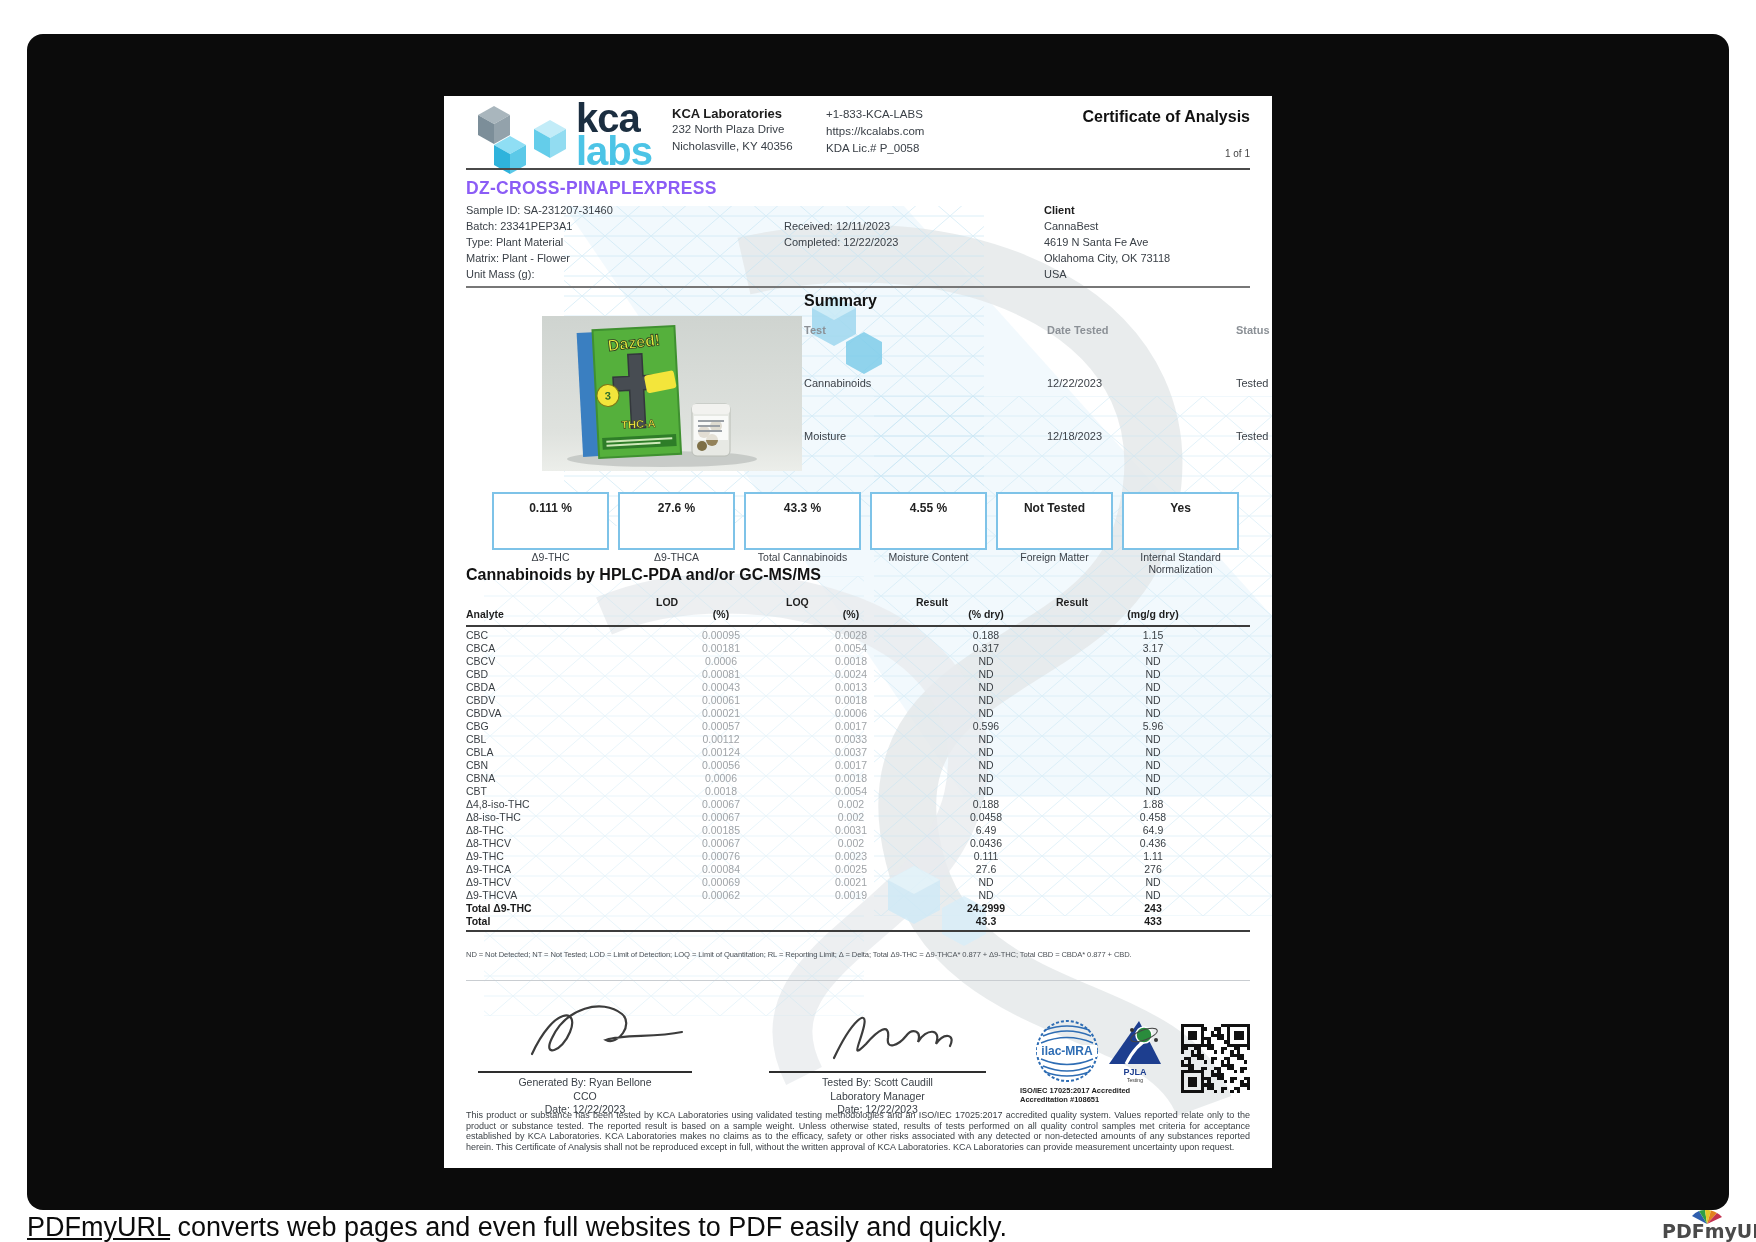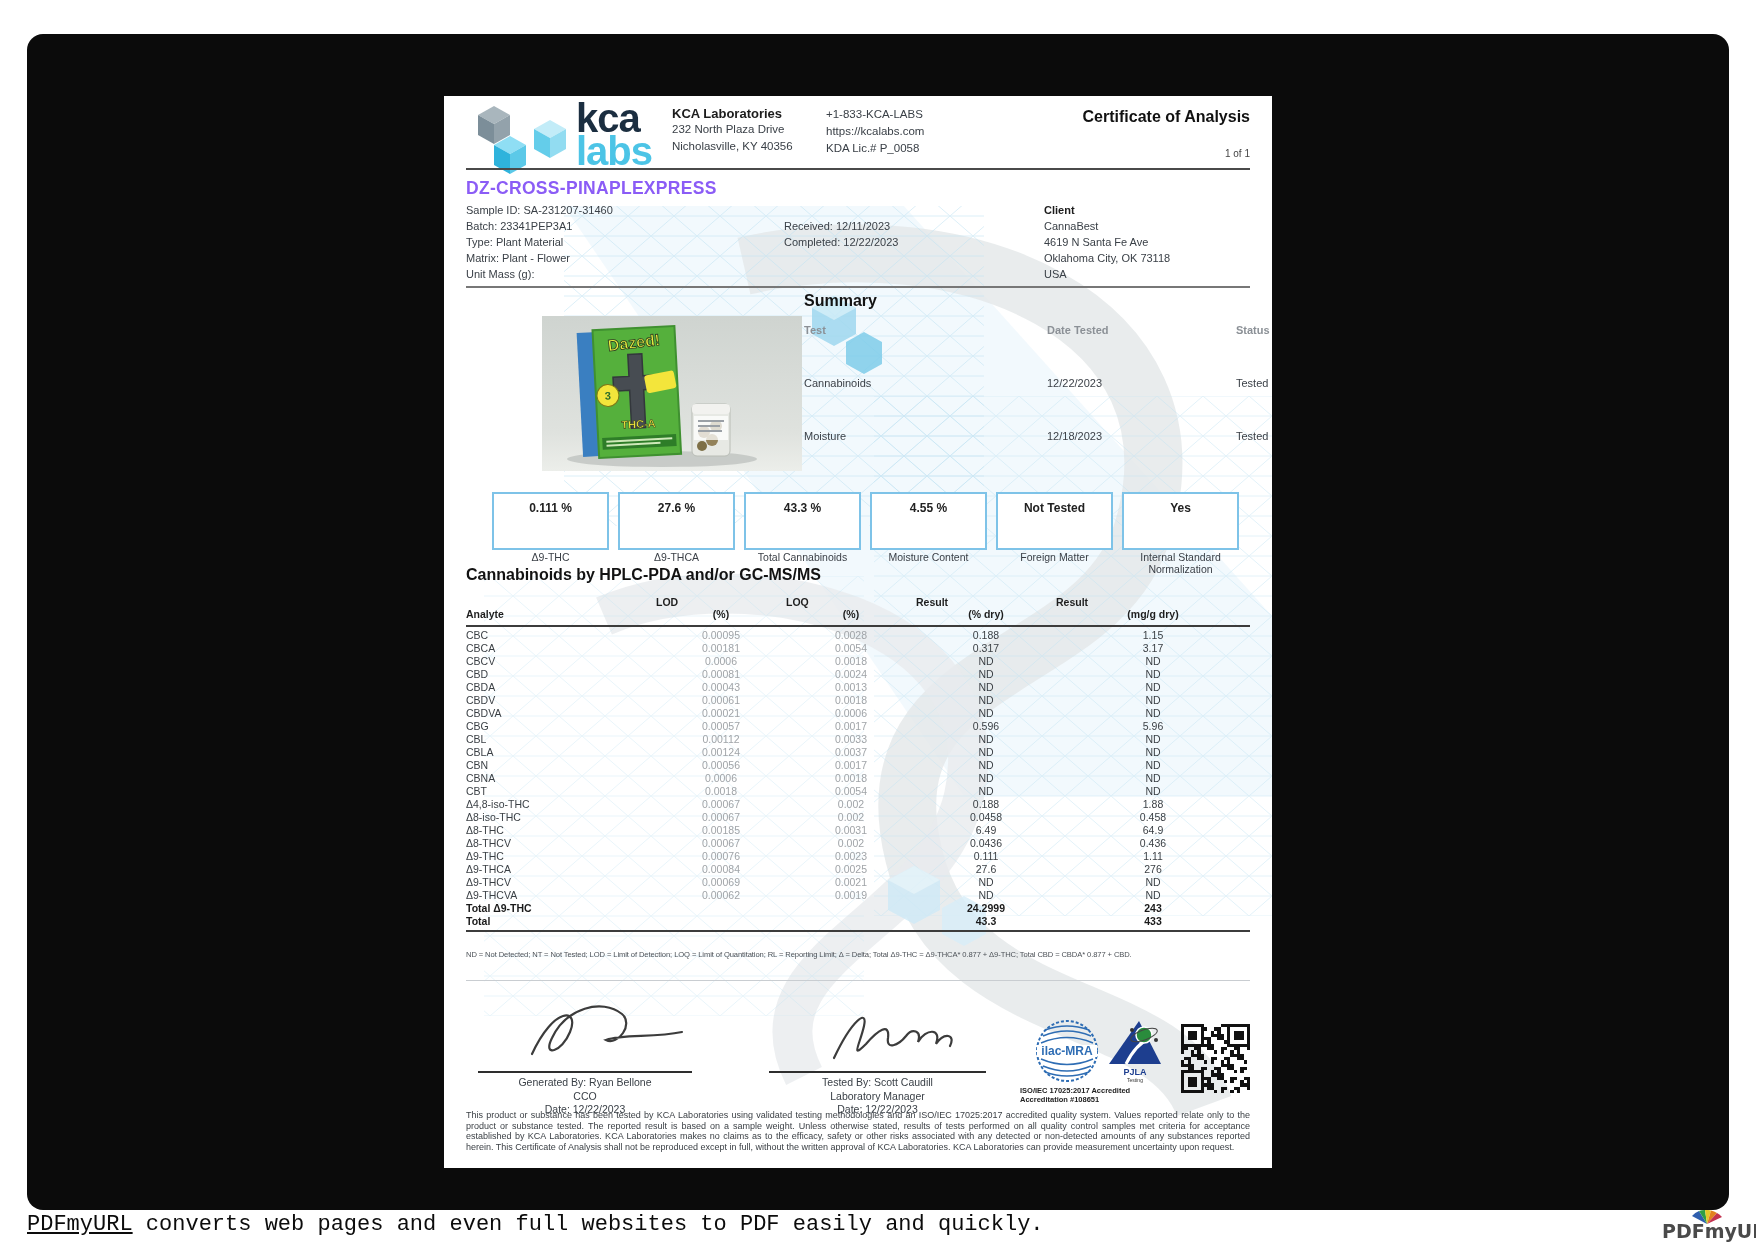--- a/index.html
+++ b/index.html
@@ -42,22 +42,22 @@
   .crow div:first-child { text-align:left; }
   .crow .dim { color:#a0a4a8; }
   .crow.bold { font-weight:bold; color:#1a1a1a; }
   .footnote { font-size:7.6px; color:#4c5157; white-space:nowrap; letter-spacing:-.1px; }
   
   .sigline { background:#2e2e2e; height:1.5px; }
   .sigtext { font-size:10.5px; color:#3a4047; text-align:center; line-height:13.5px; }
   .acc-line { font-size:7.5px; font-weight:bold; color:#222; line-height:9px;}
   .disclaimer { font-size:9px; color:#3c4146; line-height:10.6px; text-align:justify; }
   
-  .bottom-bar { position:absolute; left:27px; top:1212px; font-family:Liberation Mono, monospace;
-                font-size:22px; color:#0c0c0c; }
+  .bottom-bar { position:absolute; left:27px; top:1212px; font-family:Liberation Sans, sans-serif;
+                font-size:27px; color:#0c0c0c; }
   .bottom-bar a { color:#0c0c0c; text-decoration:underline; }
   .pml-logo { position:absolute; left:1662px; top:1210px; width:90px; text-align:center; }
   .pml-text { font-family:"DejaVu Sans", sans-serif; font-weight:bold; font-size:19px; color:#4a4a4a; line-height:18px;}
   .pml-tld { font-family:"DejaVu Sans", sans-serif; font-size:6px; color:#8a8a8a; text-align:right; }
   .qr { display:grid; grid-template-columns:repeat(21,3.3px); grid-auto-rows:3.3px; }
   .qr i { display:block; } .qr i.on { background:#111; }
   svg text { font-family:"Liberation Sans", sans-serif; }
 </style>
 </head>
 <body>

